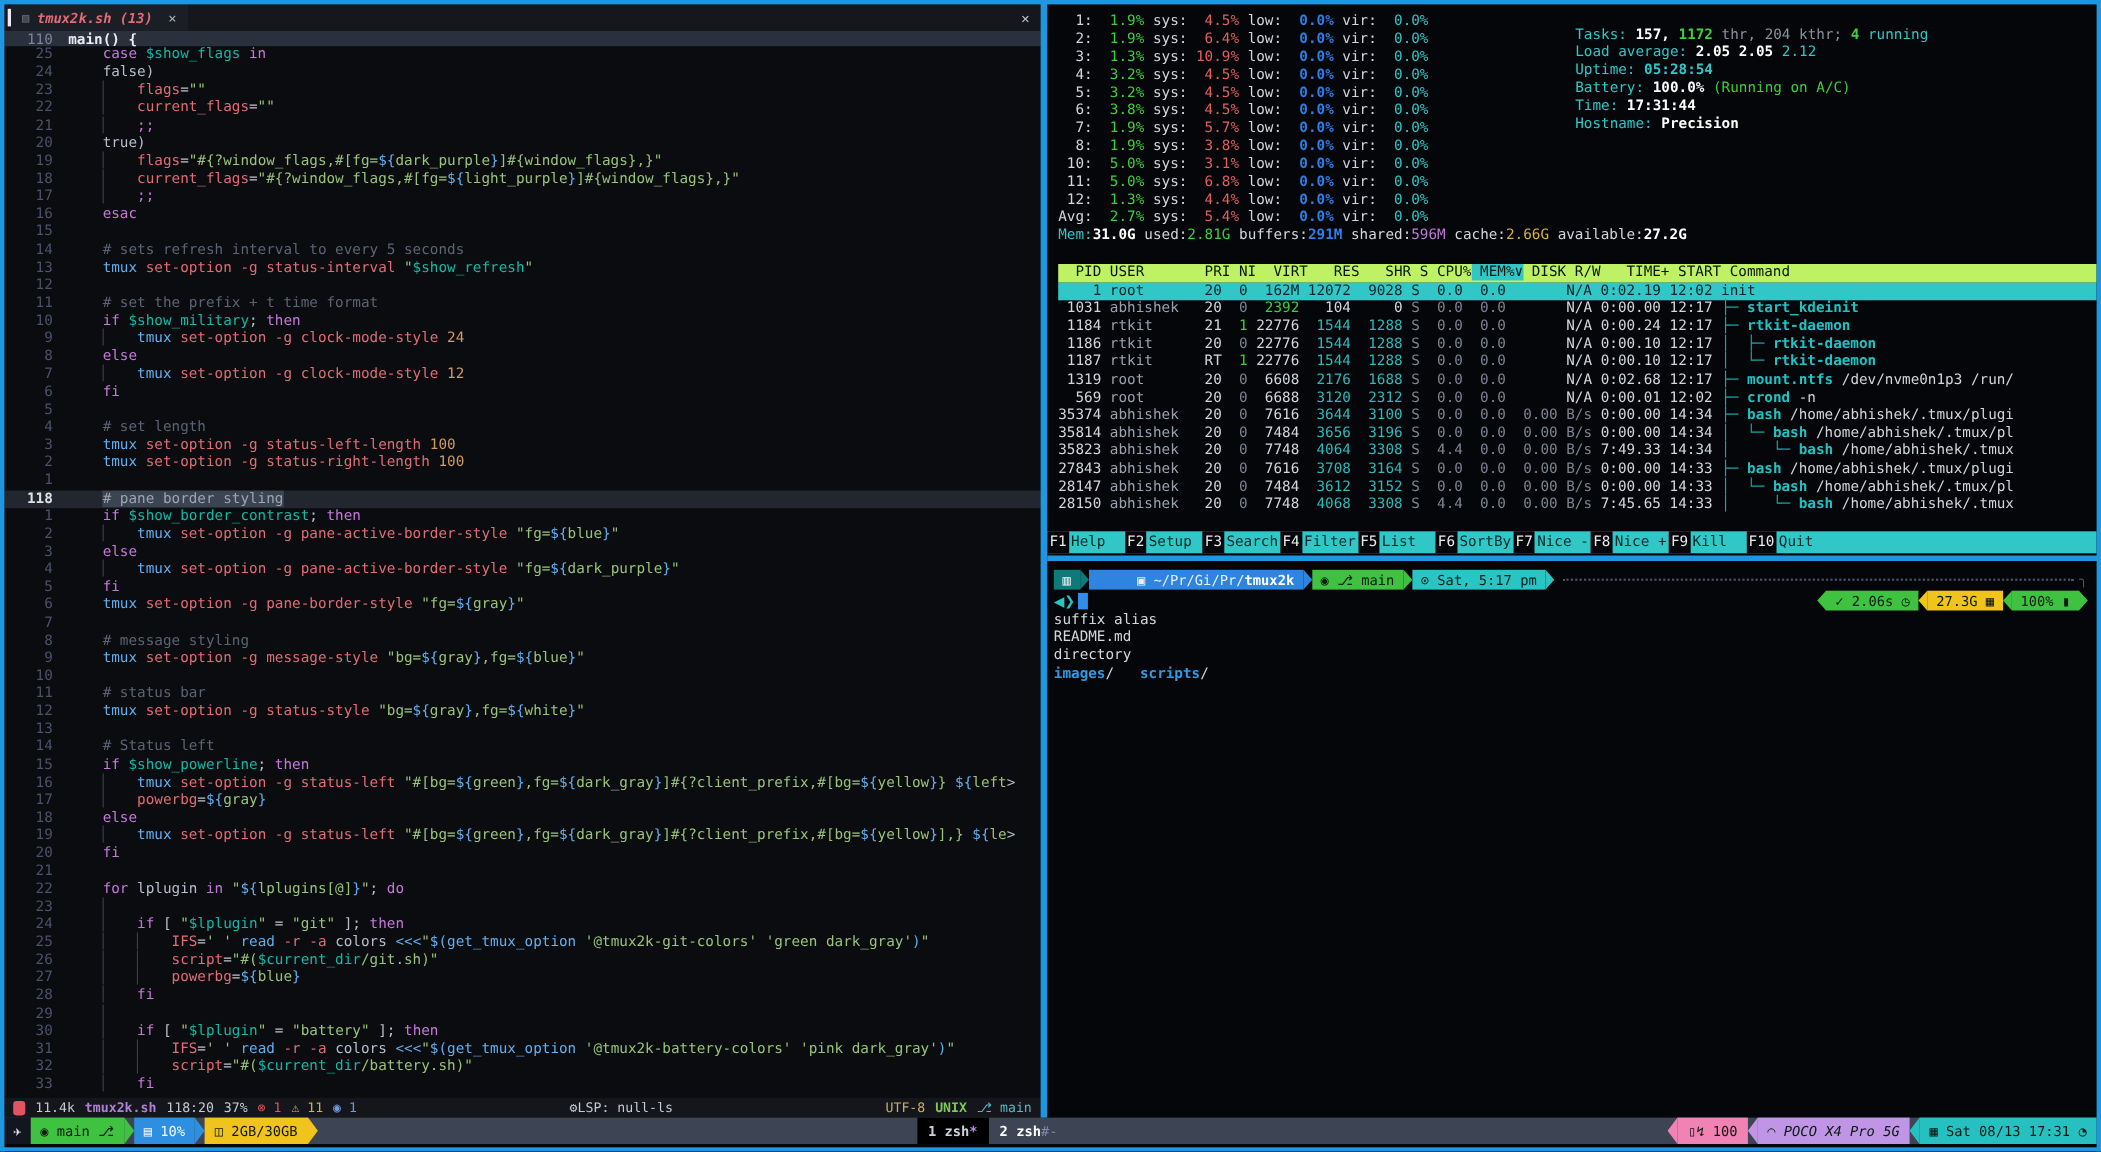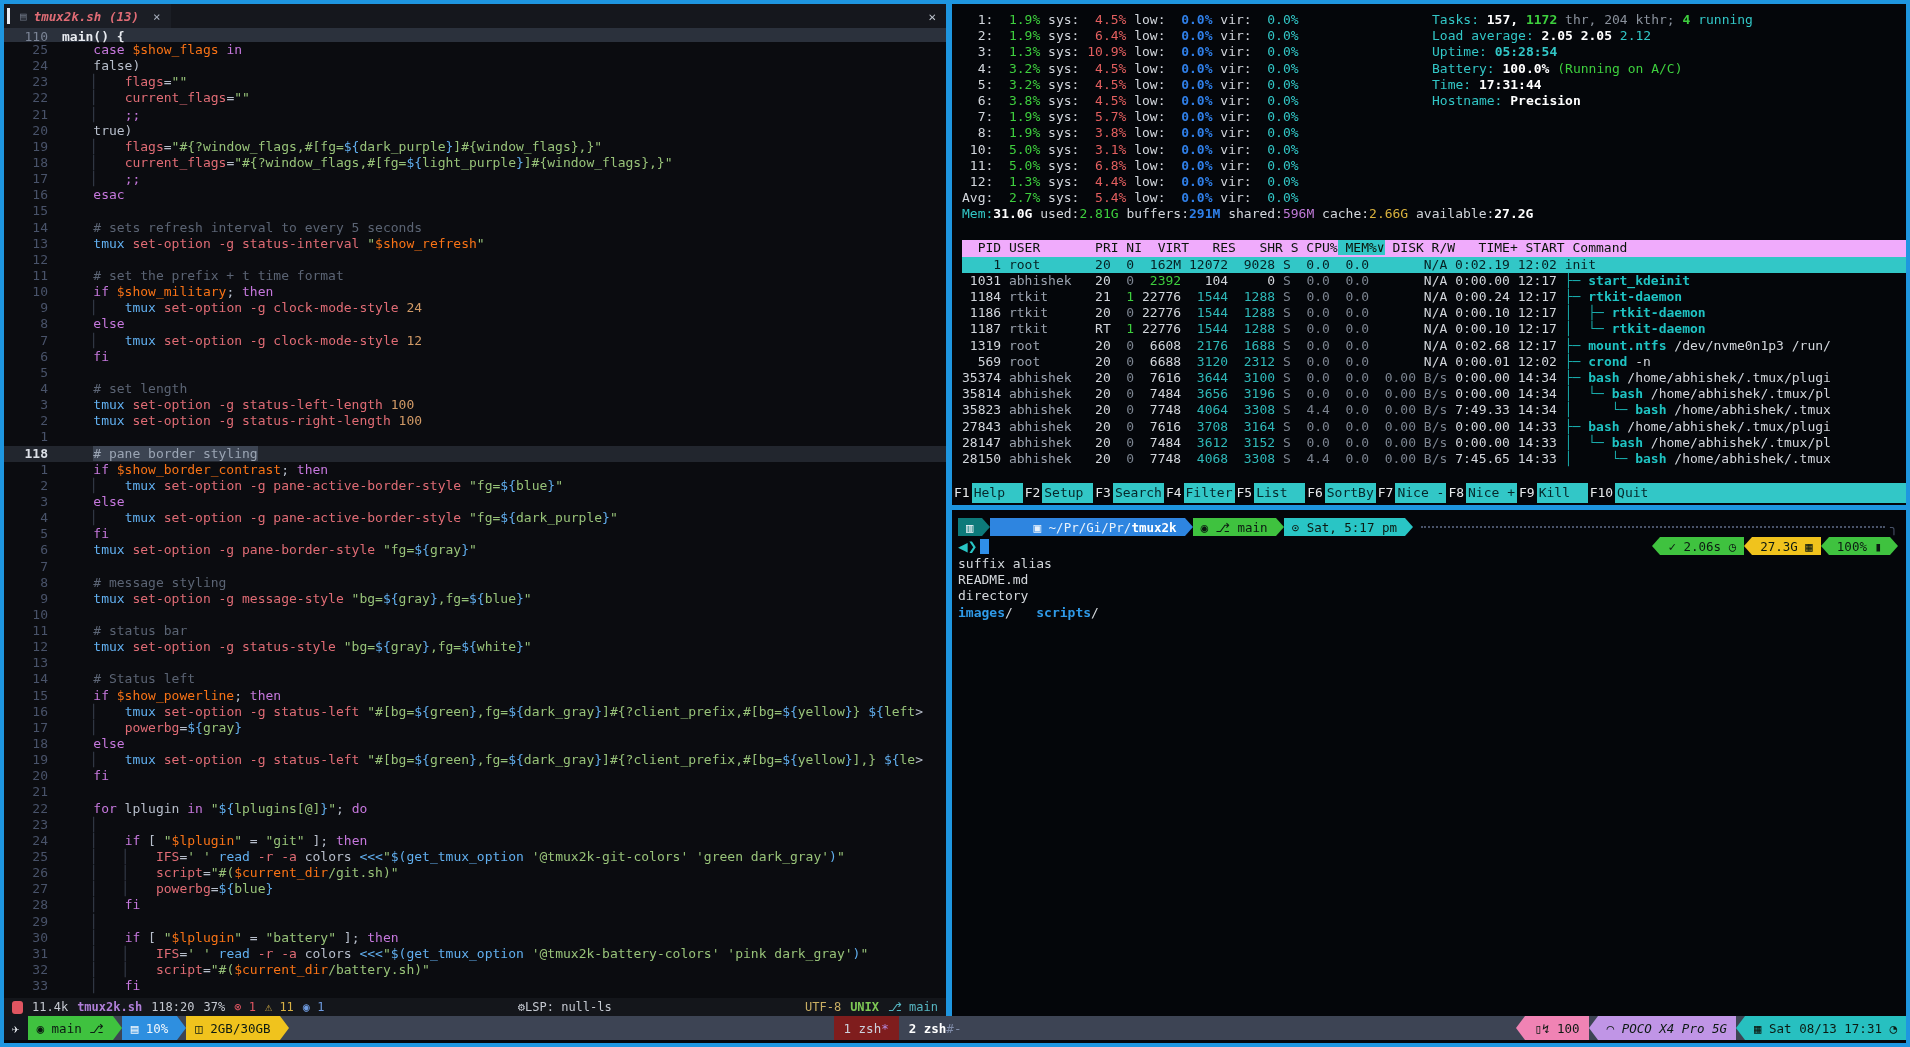--- a/index.html
+++ b/index.html
@@ -27,41 +27,41 @@
   .flex{flex:1;}
   .tab-closeall{color:#c5cbd5;margin-right:10px;}
   .ctxline{height:14px;background:#2b313c;display:flex;font-size:13px;line-height:17px;}
   .ctxline .gut{color:#7b8496;}
   .gut{width:44px;flex:none;text-align:right;padding-right:14px;color:#49536a;}
   .code{white-space:pre;}
   .ed-row{display:flex;height:16.15px;line-height:16.15px;font-size:13px;}
   .ed-row.cur{background:#22262e;}
   .ed-row.cur .gut{color:#dde1e8;font-weight:bold;}
   .t-w{color:#b8bfcc}.t-wb{color:#e9ecf1;font-weight:bold}
-  .t-p{color:#c678dd}.t-r{color:#e06c75}.t-g{color:#98c379}.t-y{color:#f97316}
+  .t-p{color:#c678dd}.t-r{color:#e06c75}.t-g{color:#98c379}.t-y{color:#14b8a6}
   .t-o{color:#d19a66}.t-b{color:#61afef}.t-gy{color:#5b6474}.t-ig{color:#39404e}
   .t-cm{color:#9ba5b4;background:#3c4452}
   .statusline{position:absolute;left:0;bottom:0;width:100%;height:18px;background:#14161b;
               display:flex;align-items:center;font-size:12px;color:#c6cad2;gap:9px;padding:0 8px;box-sizing:border-box;}
   .sl-blob{width:11px;height:13px;background:#e05561;border-radius:3px;flex:none;}
   .sl-file{color:#b07fd8;font-weight:bold;}
   .sl-err{color:#e05561}.sl-warn{color:#d8b145}.sl-info{color:#6f9be0}
   .sl-enc{color:#c9ae63}.sl-eol{color:#7ec855;font-weight:bold}.sl-git{color:#56b6c2}
 
   
   .monitor{left:952px;top:4px;width:954px;height:501px;background:#04060a;padding:8px 0 0 10px;box-sizing:border-box;}
   .m-row{height:16.2px;line-height:16.2px;font-size:13px;white-space:pre;display:flex;}
   .t-hw{color:#d2d6dc}.t-hwb{color:#ffffff;font-weight:bold}
   .t-hg{color:#3ecf3e}.t-hgb{color:#3ecf3e;font-weight:bold}
   .t-hr{color:#e35f5f}.t-hbb{color:#2f7fe8;font-weight:bold}
   .t-hc{color:#32c7c7}.t-hcb{color:#32c7c7;font-weight:bold}
   .t-hgy{color:#8a919c}.t-hy{color:#d9b13d}.t-hpu{color:#c07ad8}
-  .info-block{position:absolute;left:480px;top:8px;}
+  .info-block{position:absolute;left:480px;top:20px;}
   #proc-head{margin-top:18px;}
-  .ph-row{height:16.2px;line-height:16.2px;font-size:13px;white-space:pre;background:#f0abfc;display:flex;width:944px;}
+  .ph-row{height:16.2px;line-height:16.2px;font-size:13px;white-space:pre;background:#bef264;display:flex;width:944px;}
   .t-ph{color:#0a140a}.t-phs{color:#0a140a;background:#32c7c7}
   .p-row{height:16.2px;line-height:16.2px;font-size:13px;white-space:pre;display:flex;width:944px;}
   .p-row.sel{background:#32c7c7;}
   .t-sel{color:#062023;}
   .t-pw{color:#d2d6dc}.t-pgy{color:#7c8490}.t-pg{color:#3ecf3e}.t-pc{color:#2fb9b9}
   .t-ptl{color:#18a9a9}.t-ptb{color:#1fc3c3;font-weight:bold}.t-pu2{color:#9aa2ae}
   .fbar{position:absolute;left:0;bottom:2px;width:954px;height:20px;background:#32c7c7;
         display:flex;align-items:stretch;font-size:13px;line-height:20px;}
   .fk{background:#04060a;color:#e8eaec;padding:0 2px;}
   .fl{color:#05282b;white-space:pre;padding:0 2px;}
@@ -83,21 +83,21 @@
   .cursor-block{width:9px;height:15px;background:#2f8fe8;display:inline-block;margin-left:3px;}
   .t-row{height:16.2px;line-height:16.2px;font-size:13px;white-space:pre;display:flex;}
   .t-tw{color:#d4d8dd}.t-tb2{color:#2f9ae8;font-weight:bold}
 
   
   .tmuxbar{position:absolute;left:4px;top:1016px;width:1902px;height:24px;background:#3d4454;
            display:flex;align-items:center;font-size:12.5px;}
   .bseg{display:inline-flex;align-items:center;height:24px;padding:0 9px;white-space:pre;}
   .launcher{color:#e8ecf2;background:#12161e;height:24px;display:inline-flex;align-items:center;padding:0 8px;}
   .win{display:inline-flex;align-items:center;height:24px;padding:0 10px;color:#ccd2dd;white-space:pre;}
-  .win.active{background:#7f1d1d;}
+  .win.active{background:#000000;font-weight:bold;}
   .win .flag-star{color:#b48ce0;}
   .win .flag-dim{color:#7f8ba8;}
   .win.boldlbl .lbl{font-weight:bold;color:#fff;}
 </style>
 </head>
 <body>
 
 <div class="screen">
 
   <div class="pane editor">

